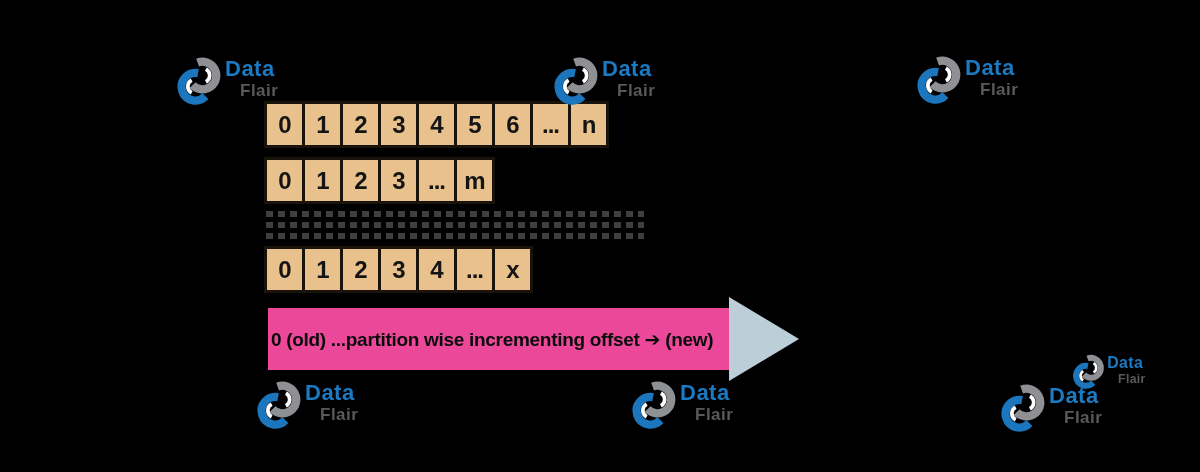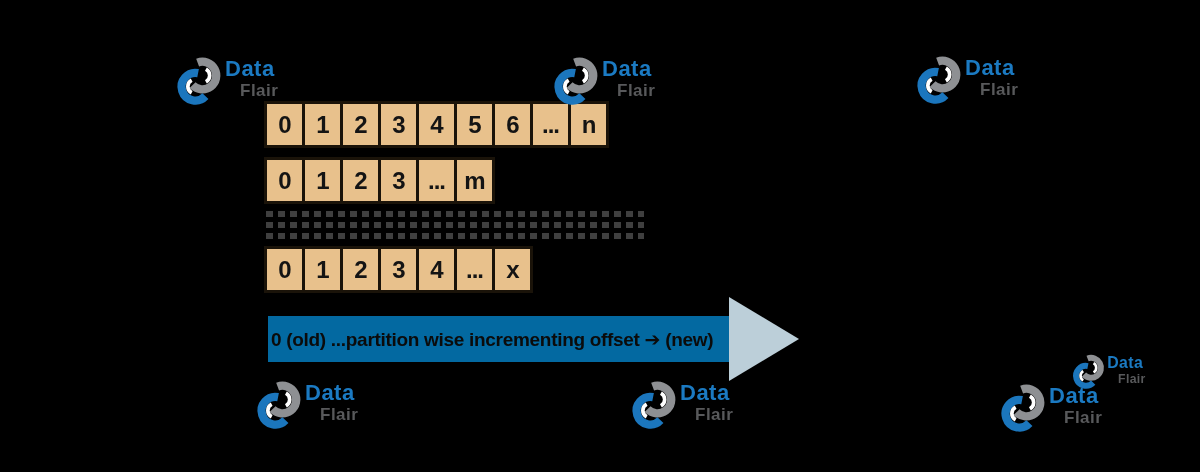--- a/index.html
+++ b/index.html
@@ -18,21 +18,21 @@
   }
   
   .dashes{position:absolute;width:378px;}
   .dashline{
     height:6px;width:100%;margin-bottom:5px;
     background:repeating-linear-gradient(90deg,#3f3f3f 0 7px,transparent 7px 12px);
   }
   
   .arrow{position:absolute;display:flex;align-items:center;height:84px;}
   .arrow-body{
-    width:462px;height:46px;background:#0369a1;
+    width:462px;height:62px;background:#ec4899;
     display:flex;align-items:center;
   }
   .arrow-body span{
     font-weight:bold;font-size:19px;color:#0b0b0b;letter-spacing:-0.3px;
     white-space:nowrap;padding-left:3px;
   }
   .arrow-head{display:block;margin-left:-1px;}
   
   .logo{position:absolute;display:flex;align-items:flex-start;}
   .logo.small{transform:scale(0.72);transform-origin:top left;}

